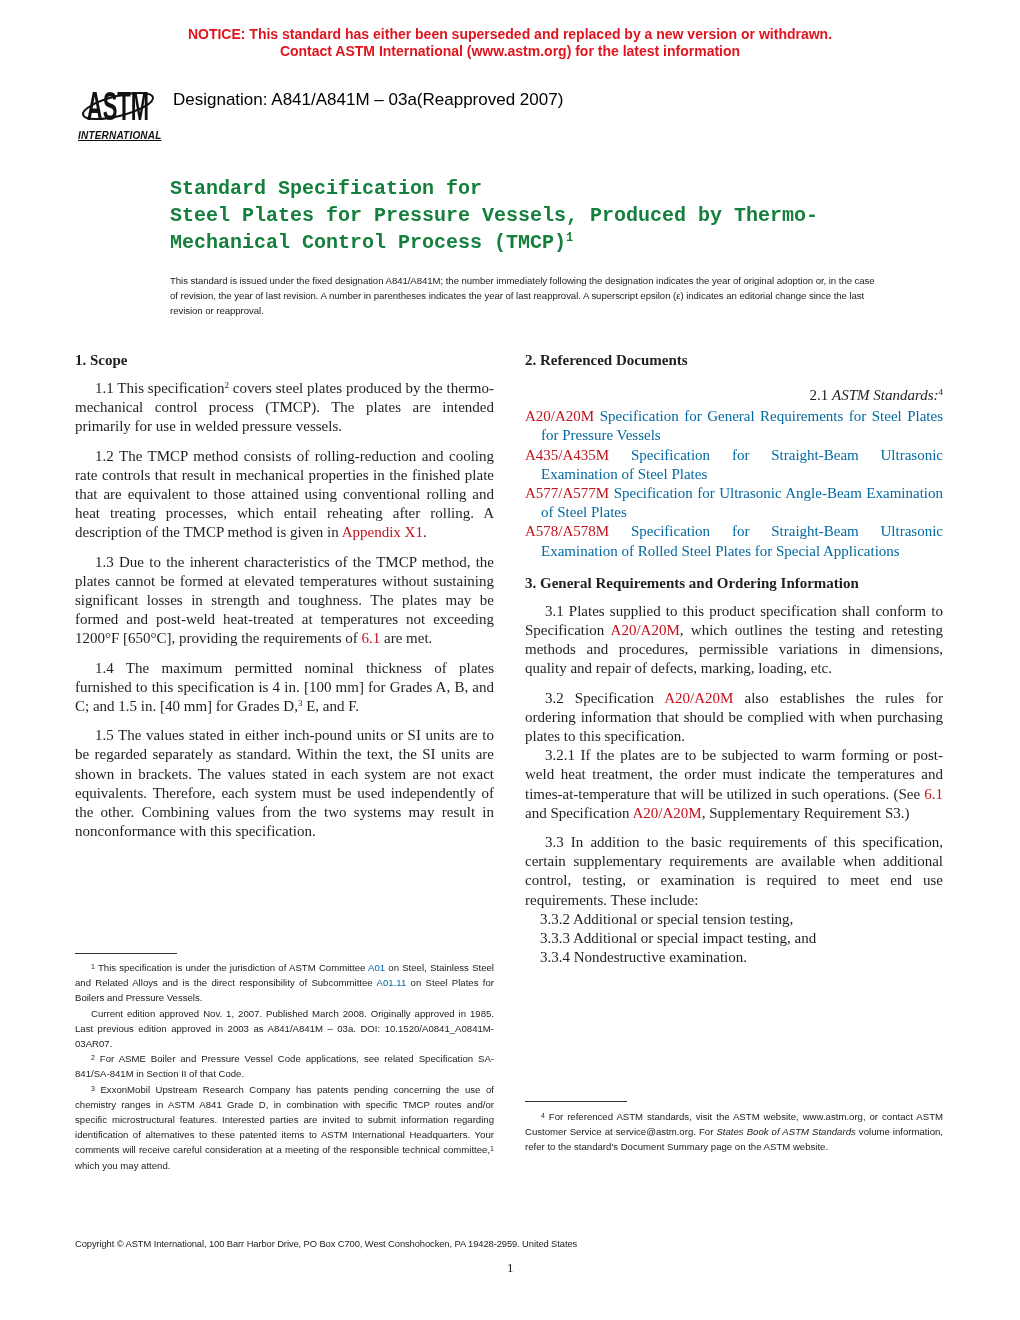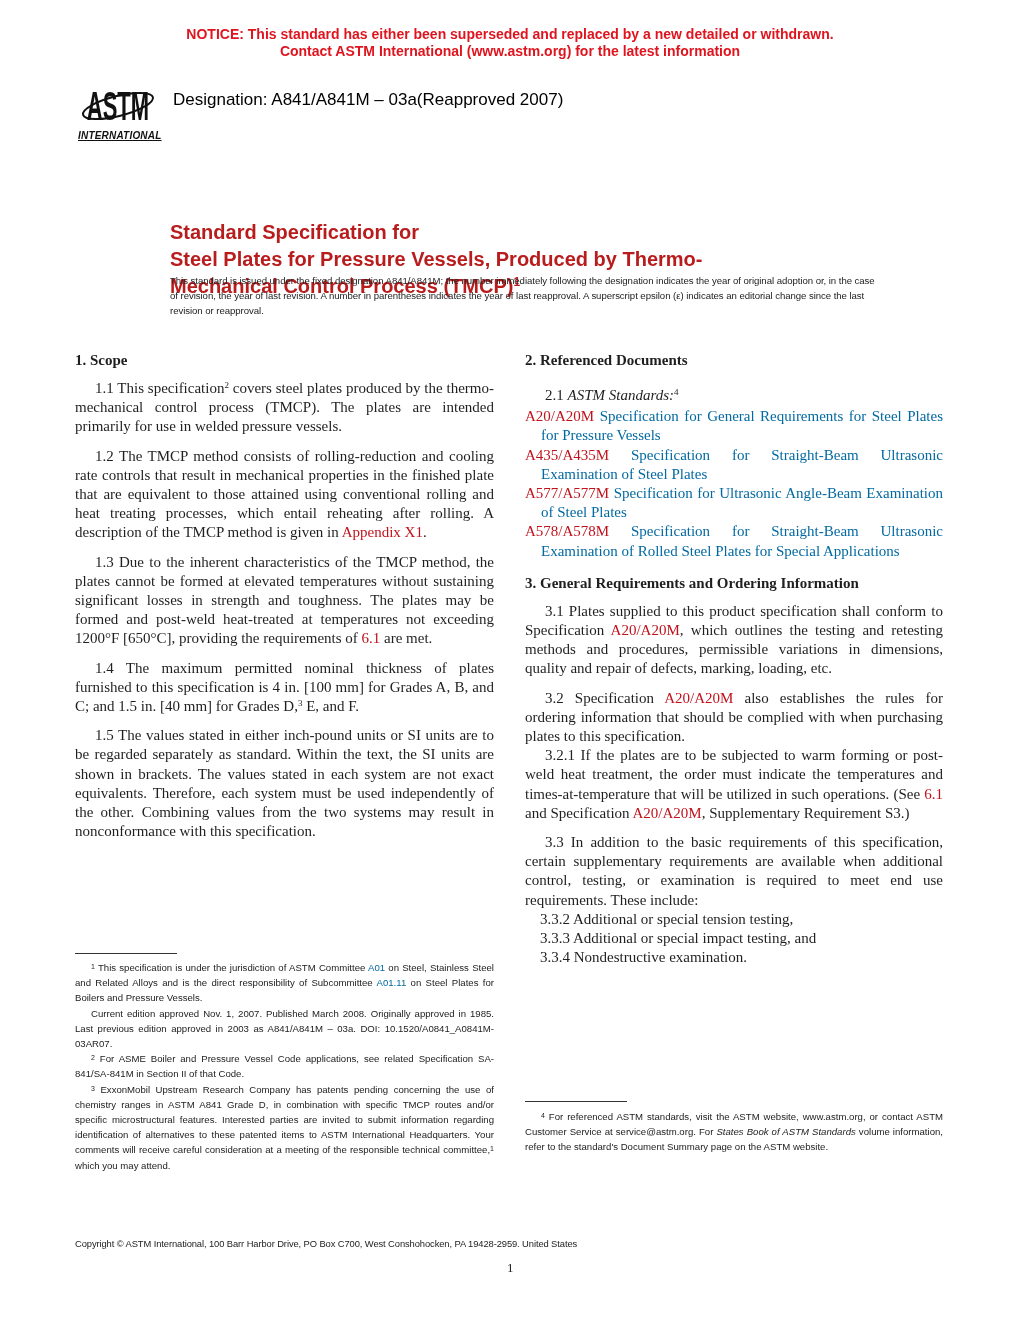--- a/index.html
+++ b/index.html
@@ -5,52 +5,52 @@
   html, body { margin: 0; padding: 0; background: #ffffff; }
   body { width: 1020px; height: 1320px; position: relative; overflow: hidden; color: #1a1a1a; }
   .notice { position: absolute; top: 26px; left: 0; width: 1020px; text-align: center;
     font-family: "Liberation Sans", sans-serif; font-weight: bold; font-size: 14px; line-height: 17px; color: #e0141e; }
   .logo { position: absolute; left: 72px; top: 76px; width: 90px; height: 70px; }
   .logo .mark { position: absolute; left: 8px; top: 0; width: 76px; height: 55px; }
   .logo .intl { position: absolute; left: 6px; top: 54px; font-family: "Liberation Sans", sans-serif;
     font-weight: bold; font-style: italic; font-size: 10px; letter-spacing: 0.2px; color: #111; text-decoration: underline; }
   .designation { position: absolute; left: 173px; top: 90px; font-family: "Liberation Sans", sans-serif;
     font-size: 17px; color: #000000; }
-  .title { position: absolute; left: 170px; top: 175px; font-family: Liberation Sans, sans-serif;
-    font-weight: bold; font-size: 20px; line-height: 27px; color: #b91c1c; margin-top: 44px; }
+  .title { position: absolute; left: 170px; top: 175px; font-family: Liberation Mono, monospace;
+    font-weight: bold; font-size: 20px; line-height: 27px; color: #15803d; }
   .title sup { font-size: 12px; vertical-align: top; position: relative; top: -4px; }
   .issued { position: absolute; left: 170px; top: 273px; width: 710px; font-family: "Liberation Sans", sans-serif;
     font-size: 9.6px; line-height: 15px; color: #222; letter-spacing: -0.05px; }
   .col { position: absolute; font-family: "Liberation Serif", serif; font-size: 15px; line-height: 19.2px; color: #1f1f1f; }
   .col.left { left: 75px; top: 350px; width: 419px; }
   .col.right { left: 525px; top: 350px; width: 418px; }
   .col h2 { font-family: "Liberation Serif", serif; font-weight: bold; font-size: 15px; margin: 0 0 9px 0; line-height: 20px; }
   .col p { margin: 0 0 10px 0; text-align: justify; text-indent: 20px; }
   .col p.tight { margin-bottom: 0; }
   .red { color: #c1121c; }
   .blue { color: #0369a1; }
   .ref { margin: 0; padding-left: 16px; text-indent: -16px; text-align: justify; }
-  .ref-head { margin: 16px 0 2px 0; padding-left: 20px; }
+  .ref-head { margin: 16px 0 2px 0; padding-left: 20px; text-align: right; }
   .ref-head i { font-style: italic; }
   sup.fn { font-size: 9px; vertical-align: top; position: relative; top: -3px; }
   .list-item { margin: 0; padding-left: 15px; }
   .fnrule { position: absolute; height: 1px; background: #333; width: 102px; }
   .footnotes { position: absolute; font-family: "Liberation Sans", sans-serif; font-size: 9.6px; line-height: 15.2px; color: #222; }
   .footnotes p { margin: 0; text-align: justify; text-indent: 16px; }
   .footnotes sup { font-size: 7px; vertical-align: top; position: relative; top: -1px; }
   .fn-left { left: 75px; top: 960px; width: 419px; }
   .fn-right { left: 525px; top: 1109px; width: 418px; }
   .copyright { position: absolute; left: 75px; top: 1238px; font-family: "Liberation Sans", sans-serif; font-size: 9.4px; color: #222; letter-spacing: -0.1px; }
   .pageno { position: absolute; left: 507px; top: 1260px; font-family: "Liberation Serif", serif; font-size: 13px; color: #222; }
 </style>
 </head>
 <body>
 
 <div class="notice">
-  <div>NOTICE: This standard has either been superseded and replaced by a new detailed or withdrawn.</div>
+  <div>NOTICE: This standard has either been superseded and replaced by a new version or withdrawn.</div>
   <div>Contact ASTM International (www.astm.org) for the latest information</div>
 </div>
 
 <div class="logo">
   <svg class="mark" viewBox="0 0 76 55">
     <ellipse cx="38" cy="30" rx="36" ry="10" fill="none" stroke="#111" stroke-width="2" transform="rotate(-14 38 30)"></ellipse>
     <text x="38" y="44" text-anchor="middle" font-family="Liberation Sans, sans-serif" font-weight="bold" font-size="40" transform="scale(0.55 1) translate(31 0)" fill="#111">ASTM</text>
   </svg>
   <div class="intl">INTERNATIONAL</div>
 </div>

